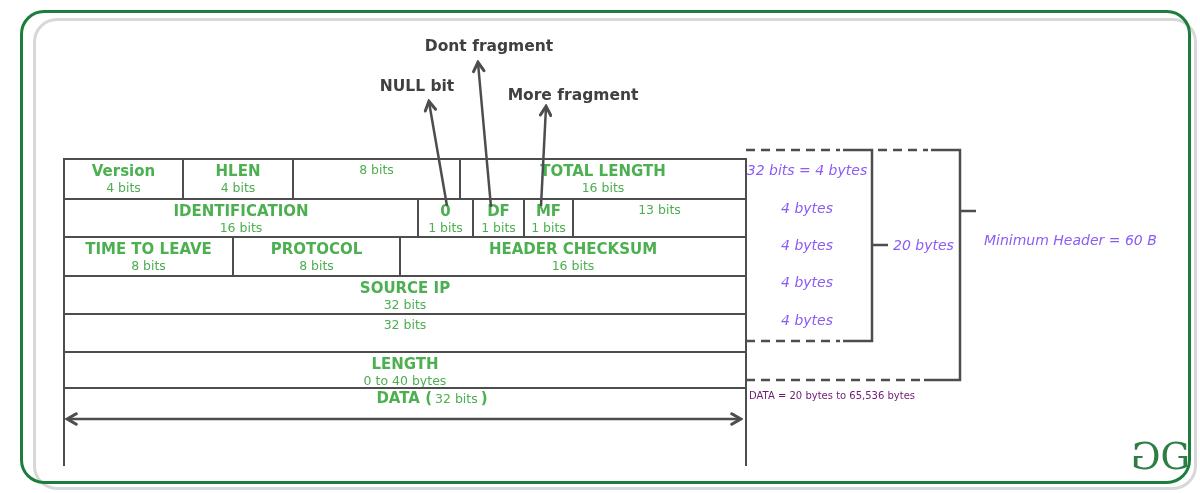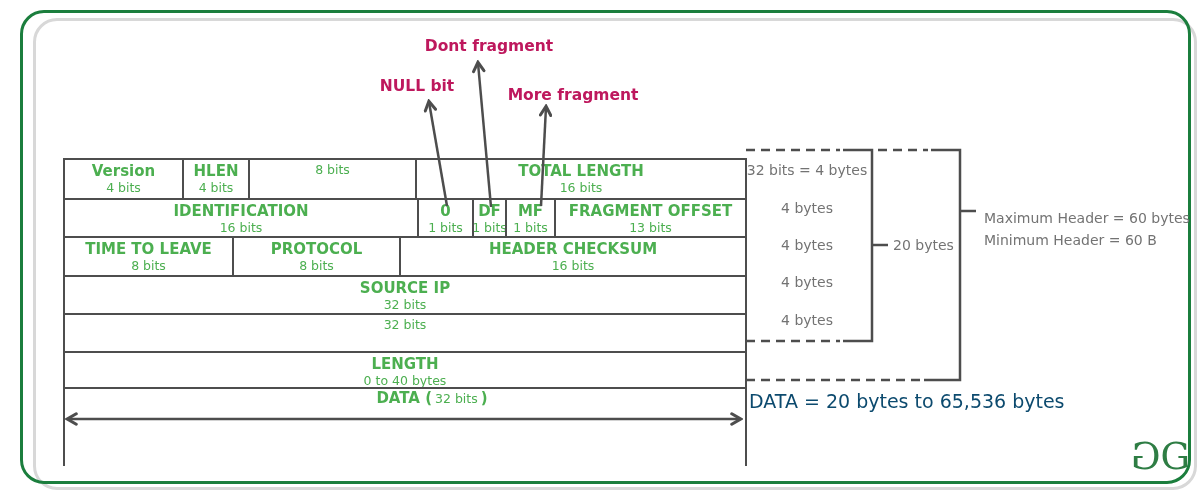--- a/index.html
+++ b/index.html
@@ -5,21 +5,21 @@
   html,body{margin:0;padding:0;background:#fff;}
   .canvas{position:relative;width:1200px;height:493px;background:#ffffff;overflow:hidden;
           font-family:"DejaVu Sans","Liberation Sans",sans-serif;}
   
   .frame-shadow{position:absolute;left:33px;top:18px;right:3px;bottom:3px;
                 border:3px solid #d8d8d8;border-radius:24px;}
   .frame{position:absolute;left:20px;top:10px;right:9px;bottom:9px;
          border:3px solid #1b7e3d;border-radius:24px;}
 
   
-  .ann{position:absolute;color:#be185d;font-weight:bold;font-size:15.5px;text-align:center;white-space:nowrap;}
+  .ann{position:absolute;color:#404040;font-weight:bold;font-size:15.5px;text-align:center;white-space:nowrap;}
   .ann-df{left:409px;top:37px;width:160px;}
   .ann-nb{left:347px;top:77px;width:140px;}
   .ann-mf{left:493px;top:86px;width:160px;}
 
   
   .iptable{position:absolute;left:63px;top:147px;width:684px;height:308px;
            border-left:2px solid #4d4d4d;border-right:2px solid #4d4d4d;border-top:2px solid #4d4d4d;
            box-sizing:border-box;margin-top:11px;}
   .trow{display:flex;border-bottom:2px solid #4d4d4d;box-sizing:border-box;}
   .cell{box-sizing:border-box;border-right:2px solid #4d4d4d;display:flex;flex-direction:column;
@@ -27,23 +27,23 @@
   .cell.last{border-right:none;flex:1;}
   .cl{color:#4caf50;font-weight:bold;font-size:15px;line-height:18px;white-space:nowrap;}
   .cs{color:#4caf50;font-size:12.5px;line-height:15px;white-space:nowrap;}
 
   
   .data-label{position:absolute;left:332px;top:388px;width:200px;text-align:center;white-space:nowrap;}
   .data-label .cl{display:inline;margin-top:21px;}
   .data-label .cs{display:inline;margin:0 3px;}
 
   
-  .pl{position:absolute;color:#737373;font-size:14px;line-height:22px;white-space:nowrap;}
+  .pl{position:absolute;color:#8b5cf6;font-size:14px;line-height:22px;white-space:nowrap;font-style:italic;}
   .pl.center{width:130px;left:742px;text-align:center;}
-  .gray-note{position:absolute;color:#0c4a6e;font-size:19px;white-space:nowrap;}
+  .gray-note{position:absolute;color:#701a75;font-size:10px;white-space:nowrap;}
 
   
   .logo{position:absolute;left:1126px;top:436px;width:62px;height:40px;
         font-family:"DejaVu Serif","Liberation Serif",serif;font-size:37px;color:#2e7d44;
         display:flex;align-items:center;justify-content:flex-end;letter-spacing:-2px;}
   .logo .g1{display:inline-block;transform:scaleX(-1);}
 
   svg.overlay{position:absolute;left:0;top:0;pointer-events:none;}
 </style>
 </head>
@@ -58,21 +58,21 @@
   <div class="ann ann-nb">NULL bit</div>
   <div class="ann ann-mf">More fragment</div>
 
   <div class="iptable">
 
     <div class="trow" style="height:40px">
       <div class="cell" style="width:119px">
         <div class="cl">Version</div>
         <div class="cs">4 bits</div>
       </div>
-      <div class="cell" style="width:66px">
+      <div class="cell" style="width:110px">
         <div class="cl">HLEN</div>
         <div class="cs">4 bits</div>
       </div>
       <div class="cell" style="width:167px">
         <div class="cs">8 bits</div>
       </div>
       <div class="cell last">
         <div class="cl">TOTAL LENGTH</div>
         <div class="cs">16 bits</div>
       </div>
@@ -80,30 +80,29 @@
 
     <div class="trow" style="height:38px">
       <div class="cell" style="width:354px">
         <div class="cl">IDENTIFICATION</div>
         <div class="cs">16 bits</div>
       </div>
       <div class="cell" style="width:55px">
         <div class="cl">0</div>
         <div class="cs">1 bits</div>
       </div>
-      <div class="cell" style="width:33px">
+      <div class="cell" style="width:51px">
         <div class="cl">DF</div>
         <div class="cs">1 bits</div>
       </div>
       <div class="cell" style="width:49px">
         <div class="cl">MF</div>
         <div class="cs">1 bits</div>
       </div>
       <div class="cell last">
-        <div class="cl">FRAGMENT OFFSET</div>
         <div class="cs">13 bits</div>
       </div>
     </div>
 
     <div class="trow" style="height:39px">
       <div class="cell" style="width:169px">
         <div class="cl">TIME TO LEAVE</div>
         <div class="cs">8 bits</div>
       </div>
       <div class="cell" style="width:167px">
@@ -140,21 +139,20 @@
   <div class="data-label">
     <span class="cl">DATA (</span><span class="cs">32 bits</span><span class="cl">)</span>
   </div>
 
   <div class="pl center" style="top:159px">32 bits = 4 bytes</div>
   <div class="pl center" style="top:197px">4 bytes</div>
   <div class="pl center" style="top:234px">4 bytes</div>
   <div class="pl center" style="top:271px">4 bytes</div>
   <div class="pl center" style="top:309px">4 bytes</div>
   <div class="pl" style="left:893px;top:234px">20 bytes</div>
-  <div class="pl" style="left:984px;top:207px">Maximum Header = 60 bytes</div>
   <div class="pl" style="left:984px;top:229px">Minimum Header = 60 B</div>
   <div class="gray-note" style="left:749px;top:390px">DATA = 20 bytes to 65,536 bytes</div>
 
   <svg class="overlay" width="1200" height="493" viewBox="0 0 1200 493">
     <defs>
       <marker id="arw" viewBox="0 0 10 10" refX="7.5" refY="5" markerWidth="5.5" markerHeight="5.5" orient="auto-start-reverse">
         <path d="M1.5 1.2 L8 5 L1.5 8.8" fill="none" stroke="#4d4d4d" stroke-width="2.2" stroke-linecap="round"></path>
       </marker>
     </defs>
     <g stroke="#4d4d4d" stroke-width="2.5" fill="none">

